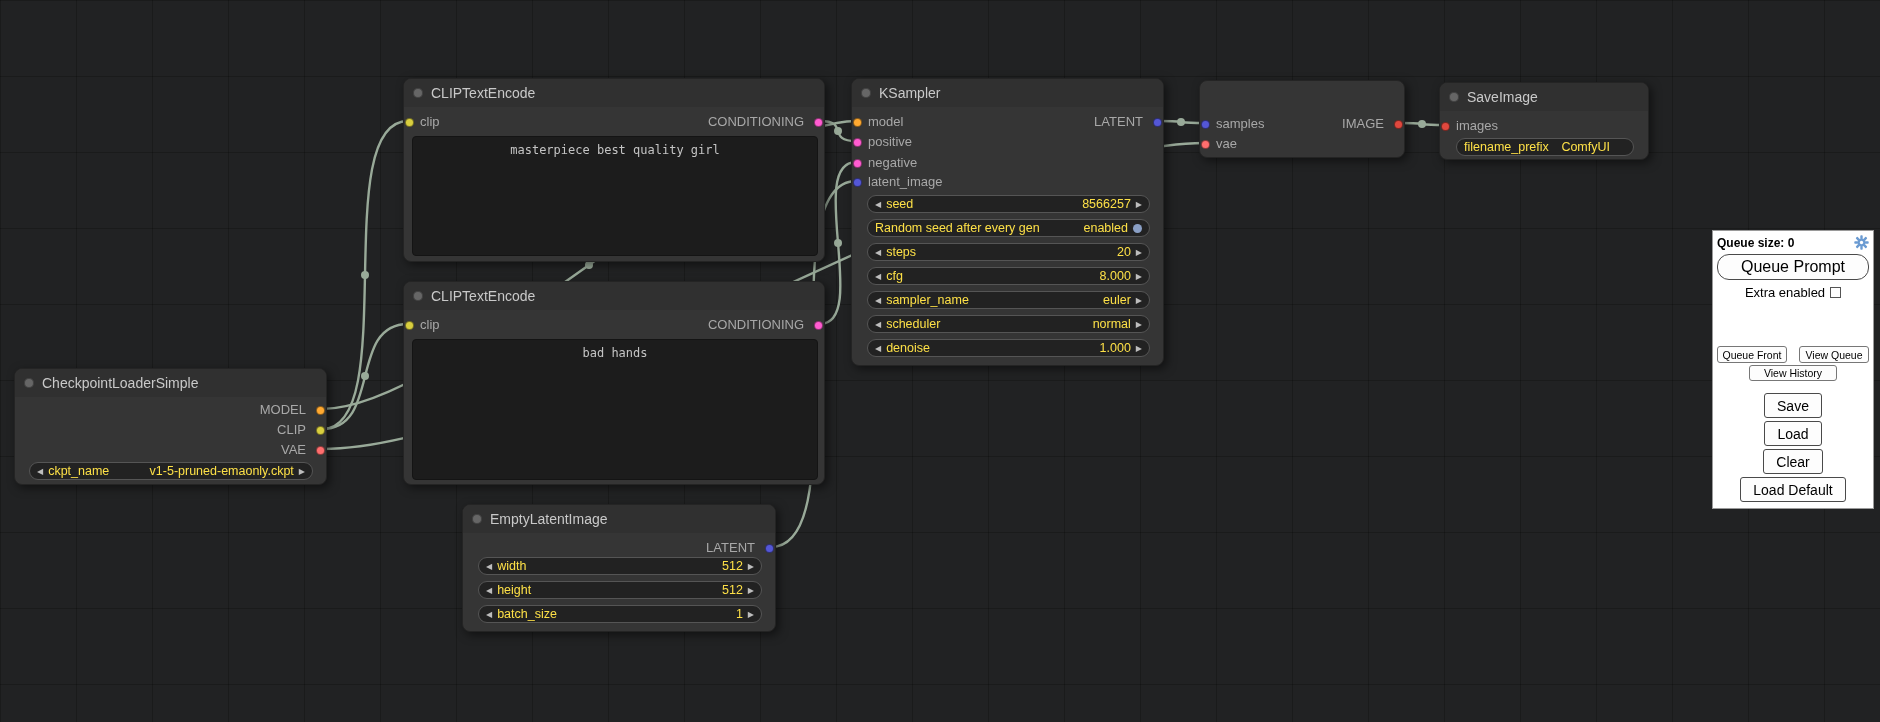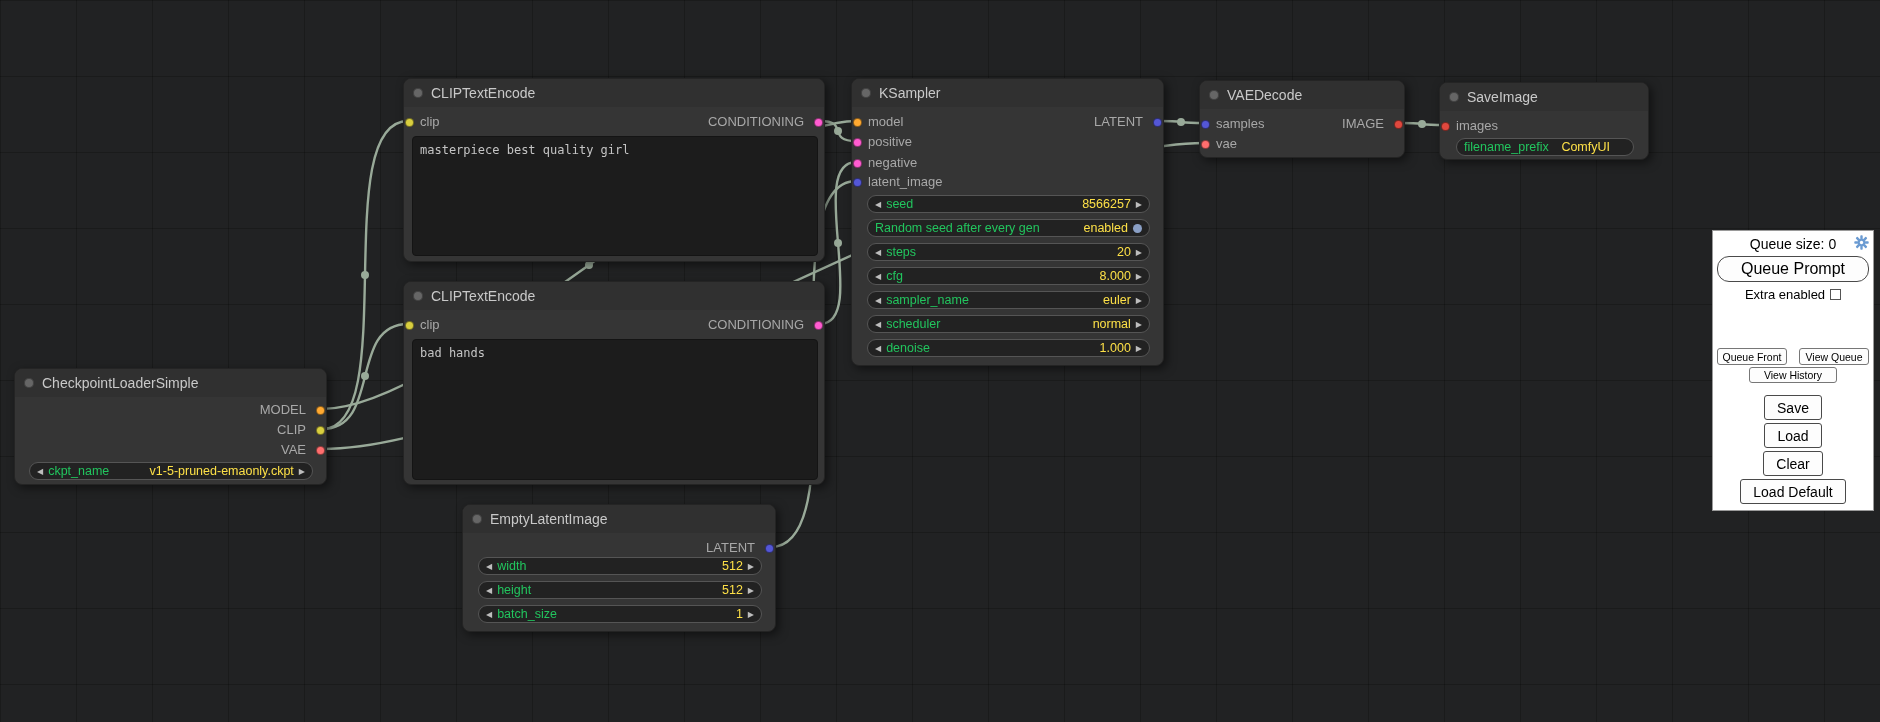--- a/index.html
+++ b/index.html
@@ -49,40 +49,40 @@
   .slot.out .port-dot{right:1px;}
 
   .widget{
     position:absolute;height:18px;box-sizing:border-box;
     background:#222;border:1px solid #555;border-radius:9px;
     display:flex;align-items:center;gap:5px;
     padding:0 7px;font-size:12.5px;color:#999;
     white-space:nowrap;overflow:hidden;
   }
   .widget .arrow{font-size:8px;color:#bdbdbd;flex:none;}
-  .widget .wlabel{color:#22c55e;flex:none;}
+  .widget .wlabel{color:#fde047;flex:none;}
   .widget .wvalue{margin-left:auto;color:#fde047;}
   .widget .wvalue.text-val{margin-right:16px;}
   .widget .toggle-dot{width:9px;height:9px;border-radius:50%;flex:none;background:#8a9fc5;}
 
   textarea.node-text{
     position:absolute;box-sizing:border-box;
     background:#1c1c1c;border:1px solid #141414;border-radius:4px;
     color:#c4c4c4;font-family:"DejaVu Sans Mono", monospace;font-size:12px;
-    padding:5px 7px;line-height:1.35;resize:none;outline:none;overflow:hidden;
+    padding:5px 7px;line-height:1.35;resize:none;outline:none;overflow:hidden;text-align:center;
   }
 
   
   .menu{
     position:absolute;left:1712px;top:230px;width:162px;z-index:5;
     background:#ffffff;border:1px solid #9a9a9a;box-sizing:border-box;
     padding:3px 4px 6px;display:flex;flex-direction:column;align-items:center;
     color:#000;font-size:13px;
   }
-  .menu-header{width:100%;position:relative;text-align:center;font-size:14px;padding:2px 0 3px;}
+  .menu-header{width:100%;position:relative;font-size:12px;padding:2px 0 3px;font-weight:bold;}
   .gear-btn{position:absolute;right:0;top:1px;width:15px;height:15px;cursor:pointer;}
   .btn{
     font-family:"Liberation Sans", sans-serif;background:#fdfdfd;color:#000;
     border:1px solid #4a4a4a;border-radius:3px;cursor:pointer;box-sizing:border-box;
   }
   .queue-prompt{width:100%;height:26px;font-size:16px;margin:1px 0 4px;border-radius:12px;}
   .extra{display:flex;align-items:center;gap:5px;font-size:13px;margin:1px 0 5px;}
   .checkbox{width:11px;height:11px;border:1px solid #555;background:#fff;display:inline-block;box-sizing:border-box;}
   .row-2{display:flex;width:100%;gap:12px;margin-bottom:2px;margin-top:41px;}
   .row-2 .btn{flex:1;height:17px;font-size:10.5px;padding:0;border-color:#777;}
@@ -239,24 +239,20 @@
     </div>
     <div class="widget" style="top:260px;left:15px;width:283px">
       <span class="arrow">◀</span>
       <span class="wlabel">denoise</span>
       <span class="wvalue">1.000</span>
       <span class="arrow">▶</span>
     </div>
   </div>
 
   <div class="node" style="left:1199px;top:80px;width:206px;height:78px">
-    <div class="node-title">
-      <span class="title-dot"></span>
-      <span class="t">VAEDecode</span>
-    </div>
     <div class="slot in" style="top:32px">
       <span class="port-dot" style="background-color: rgb(84, 87, 214);"></span>
       <span>samples</span>
     </div>
     <div class="slot in" style="top:52px">
       <span class="port-dot" style="background-color: rgb(255, 110, 110);"></span>
       <span>vae</span>
     </div>
     <div class="slot out" style="top:32px">
       <span>IMAGE</span>

